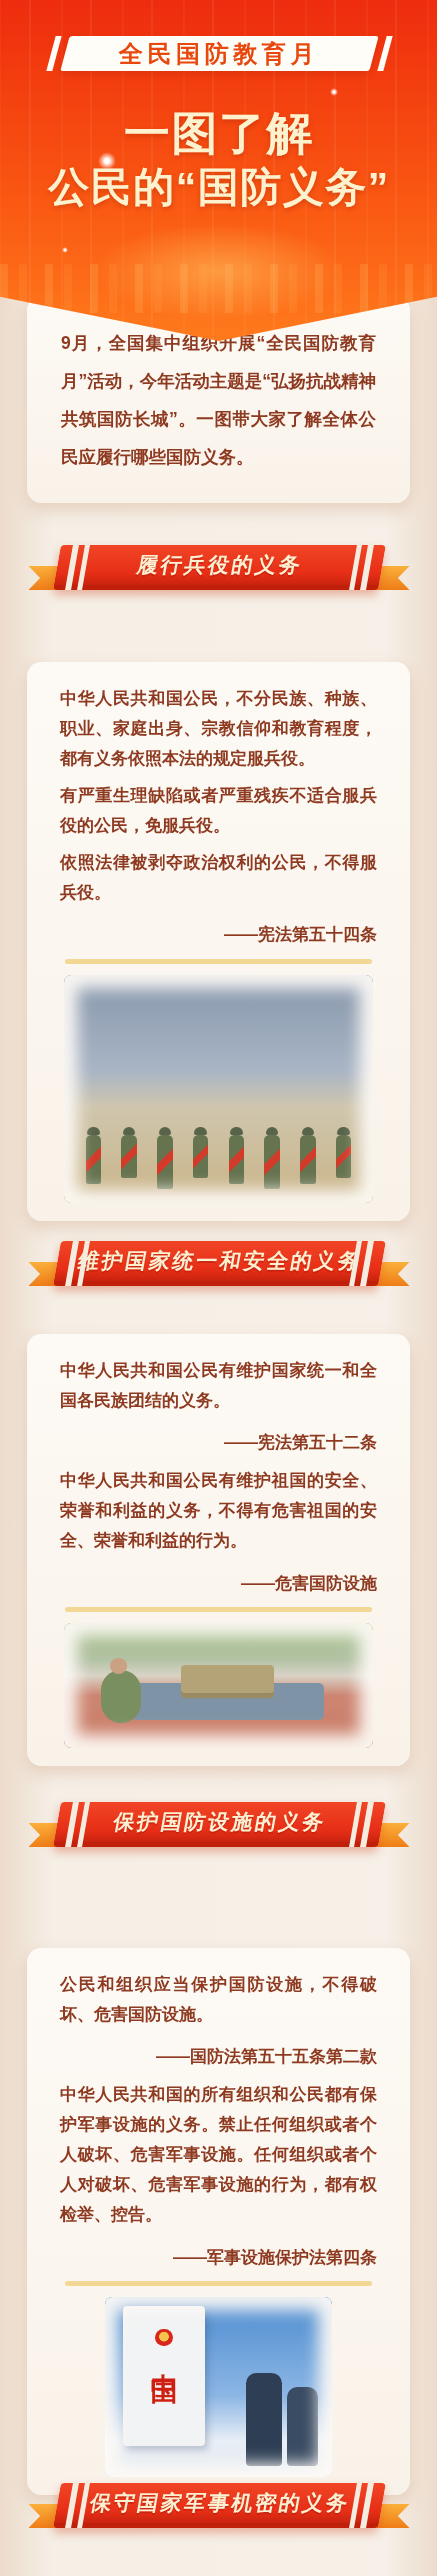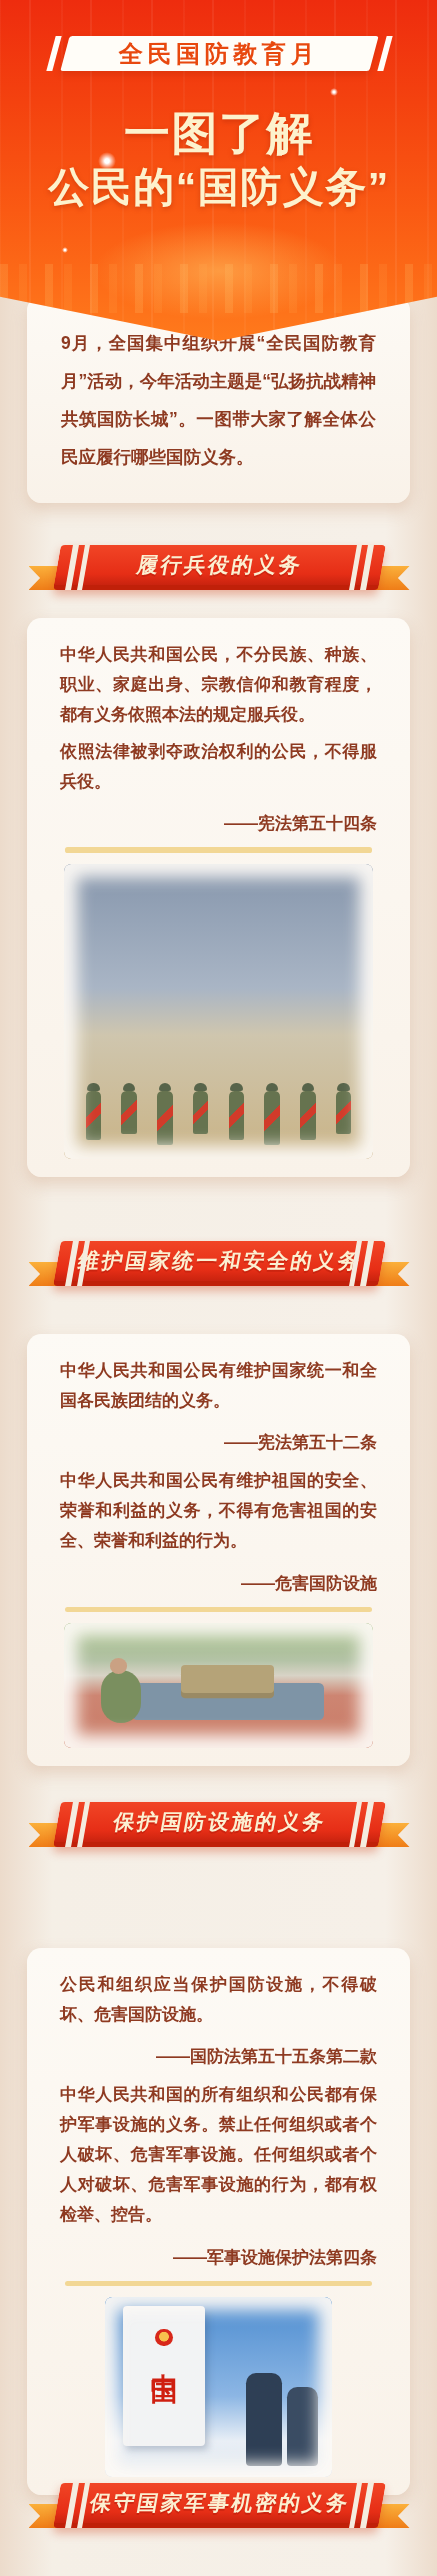--- a/index.html
+++ b/index.html
@@ -47,21 +47,21 @@
         color:#8e3a21;font-size:17px;line-height:30px;font-weight:700;}
   .card .inner{padding:21.6px 33px 18.5px;display:flex;flex-direction:column;flex:1;min-height:0;}
   .para{margin:0 0 7.2px;text-align:justify;}
   .src{margin:5.2px 0 0;text-align:right;}
   .divider{width:307px;height:5.2px;border-radius:2.6px;background:#f2d795;margin:8.2px auto;flex:0 0 auto;}
 
   .intro-card{top:296px;height:207px;z-index:1;}
   .intro-card .inner{padding:28px 34px;}
   .intro-card .para{font-size:17.5px;line-height:38px;margin:0;}
 
-  .card1{top:618px;height:559px;}
+  .card1{top:662px;height:559px;}
   .card2{top:1334px;height:432px;}
   .card3{top:1948px;height:547px;}
 
   
   .banner{position:absolute;left:0;right:0;height:49px;z-index:2;}
   .banner .bwrap{position:relative;width:381px;margin:0 auto;height:45px;}
   .tail{position:absolute;bottom:0;width:58px;height:24px;z-index:0;
         background:linear-gradient(180deg,#fbb03b,#ef7d17);}
   .tail-l{left:0;clip-path:polygon(0 0,100% 0,100% 100%,0 100%,20% 50%);}
   .tail-r{right:0;clip-path:polygon(0 0,100% 0,80% 50%,100% 100%,0 100%);}
@@ -152,20 +152,21 @@
         <span class="band-text">履行兵役的义务</span>
         <span class="slash sr1"></span>
         <span class="slash sr2"></span>
       </div>
     </div>
   </div>
 
   <div class="card card1">
     <div class="inner">
       <p class="para">中华人民共和国公民，不分民族、种族、职业、家庭出身、宗教信仰和教育程度，都有义务依照本法的规定服兵役。</p>
+      <p class="para">有严重生理缺陷或者严重残疾不适合服兵役的公民，免服兵役。</p>
       <p class="para">依照法律被剥夺政治权利的公民，不得服兵役。</p>
       <p class="src">——宪法第五十四条</p>
       <div class="divider"></div>
       <div class="media">
         <div class="p1-scene">
           <div class="p1-row">
             <span class="figure"></span>
               <span class="figure"></span>
               <span class="figure"></span>
             <span class="figure"></span>

